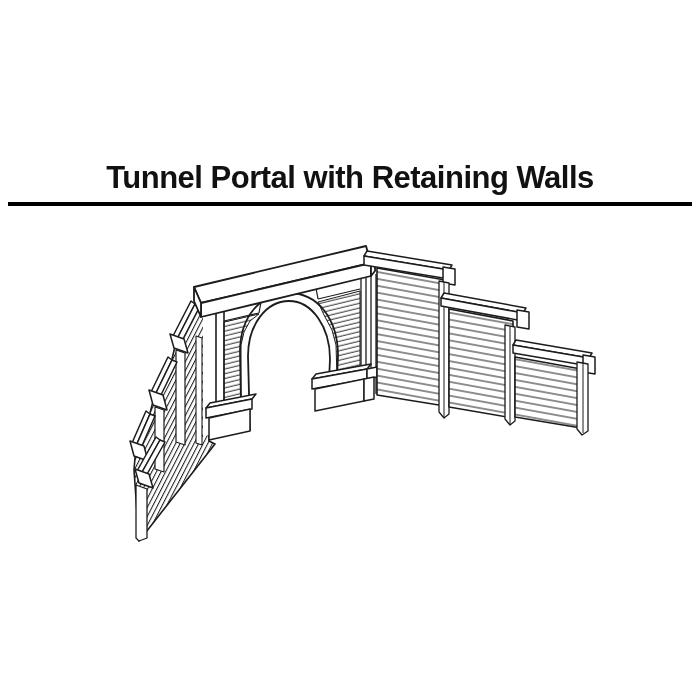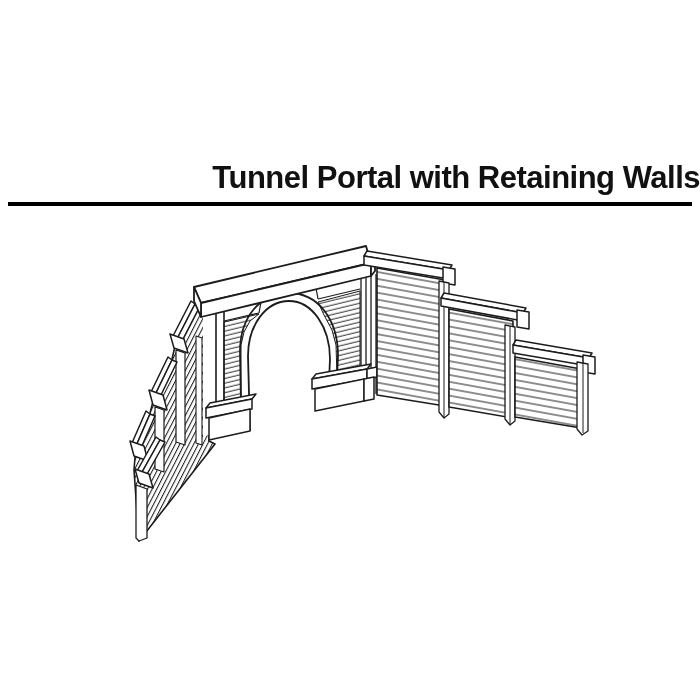--- a/index.html
+++ b/index.html
@@ -9,21 +9,21 @@
   html,body{margin:0;padding:0;}
   body{
     width:700px;height:700px;
     background:var(--bg);
     font-family:"Liberation Sans","DejaVu Sans",sans-serif;
     overflow:hidden;
   }
   .page{position:relative;width:700px;height:700px;}
   .title{
     position:absolute;left:0;top:160px;width:700px;
-    text-align:right;
+    text-align:center;
     font-size:31px;font-weight:bold;letter-spacing:-0.5px;
     color:#111111;margin:0;
   }
   .rule{
     position:absolute;left:8px;top:202px;width:684px;height:4px;
     background:#000000;border:none;margin:0;
   }
   .figure{position:absolute;left:0;top:0;width:700px;height:700px;}
 </style>
 </head>

